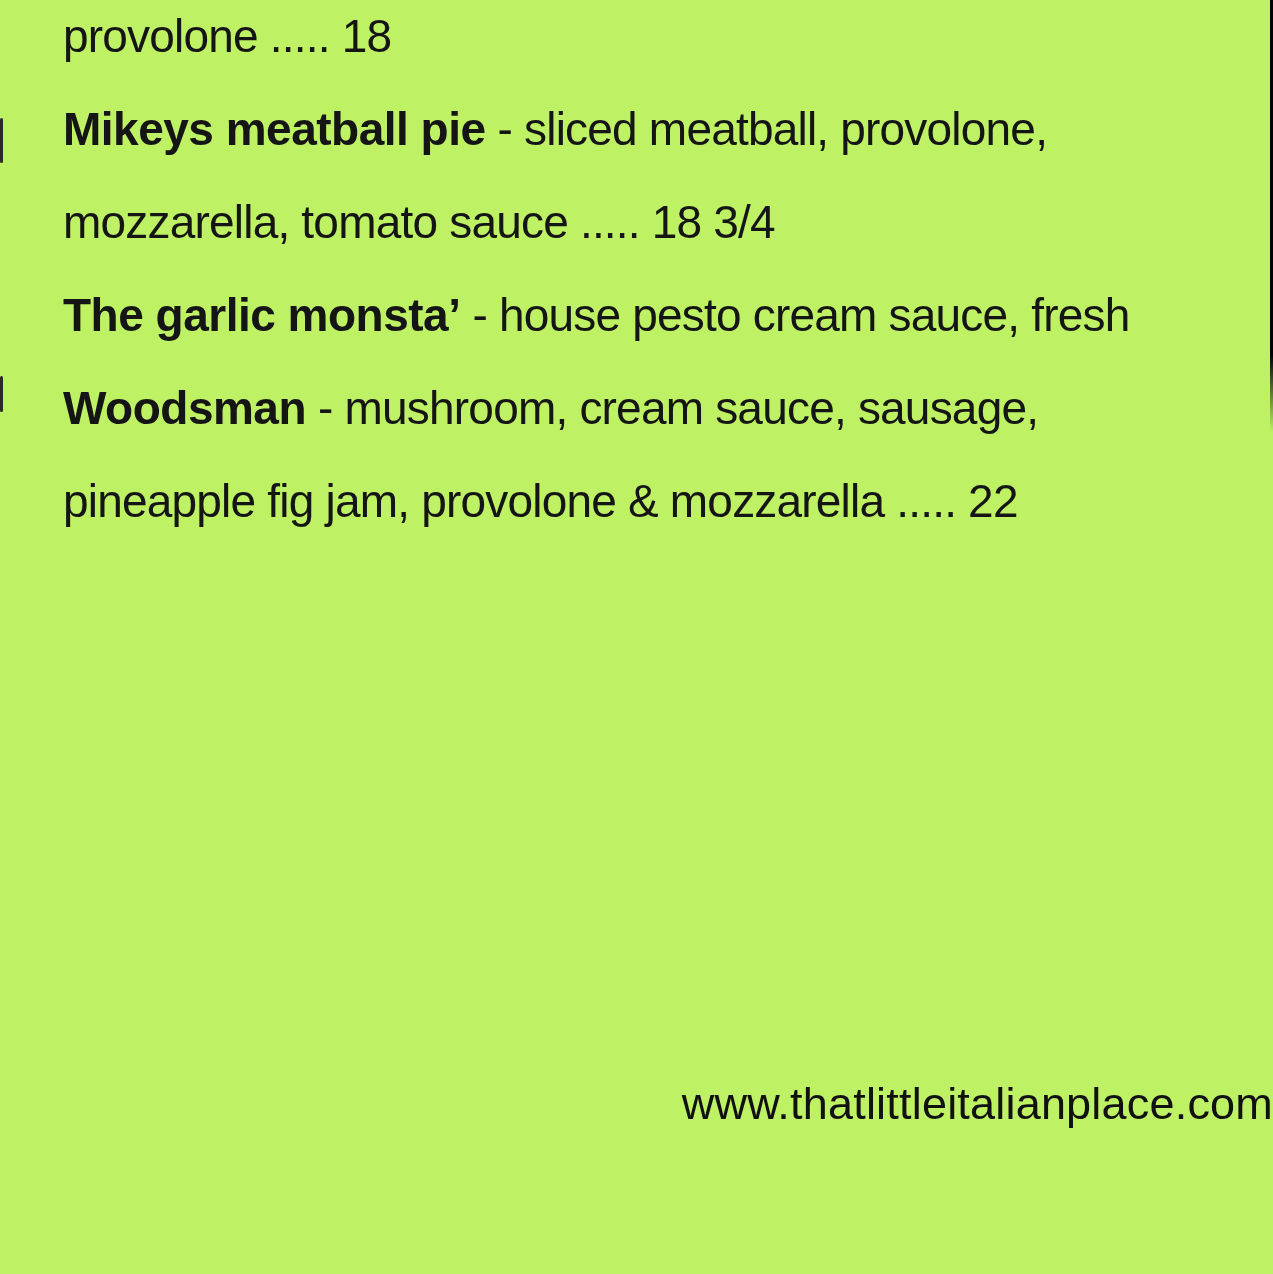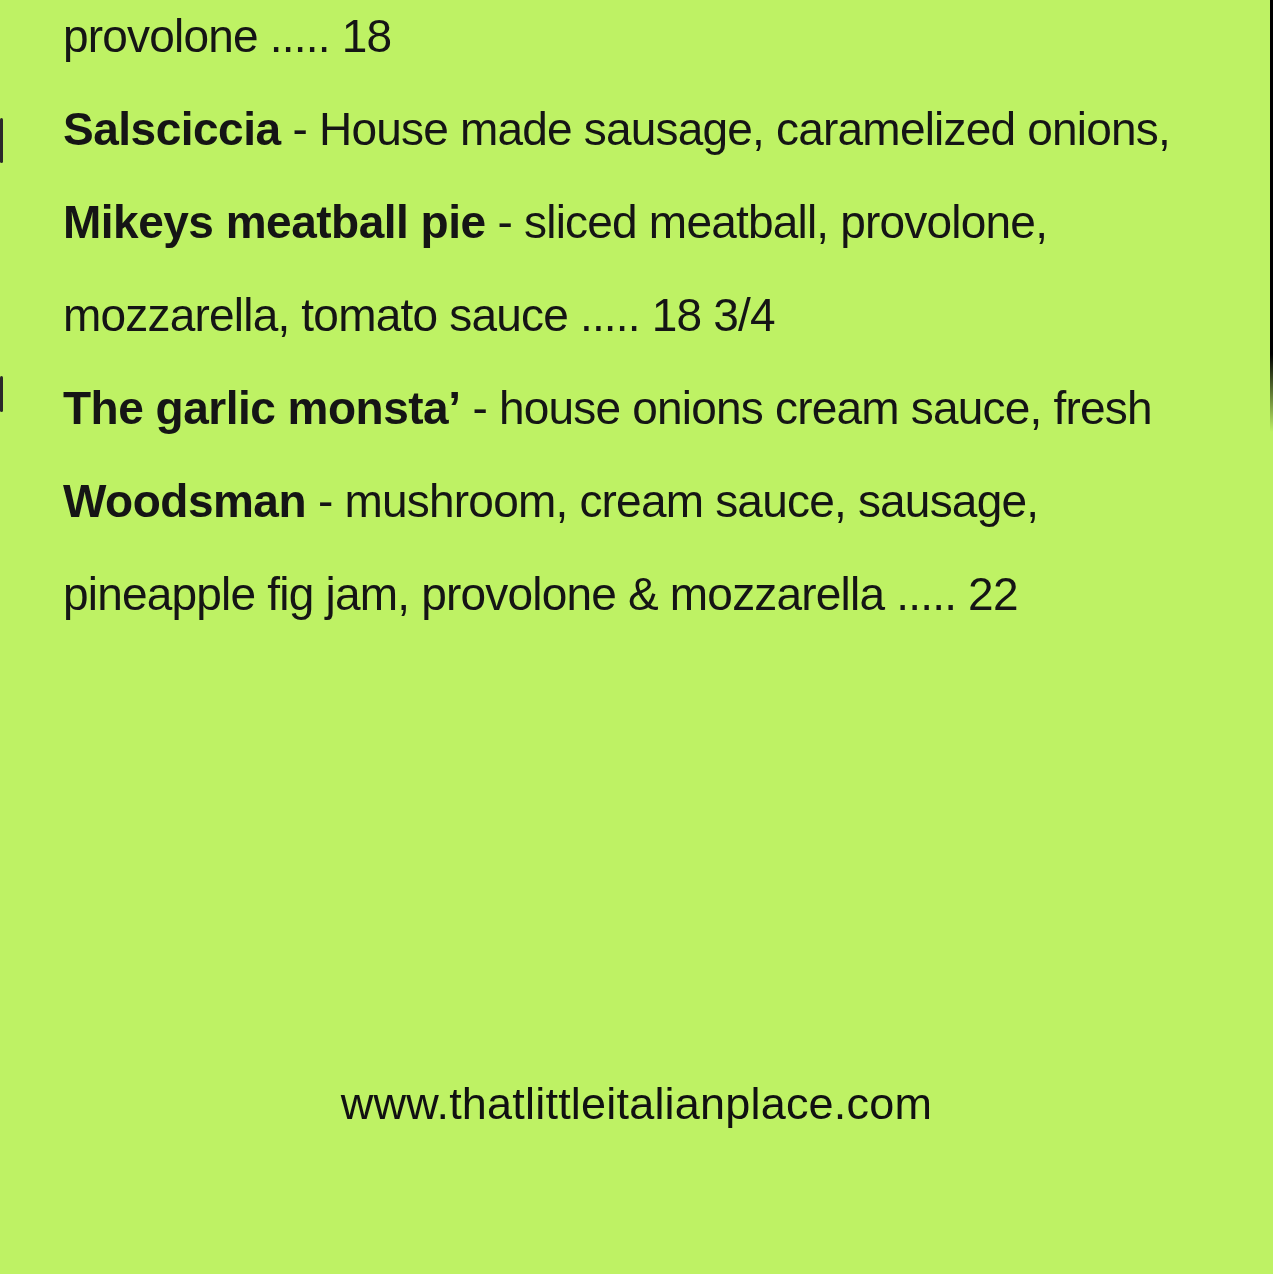--- a/index.html
+++ b/index.html
@@ -30,21 +30,21 @@
   }
   .menu-line .bold {
     font-weight: bold;
     letter-spacing: -0.5px;
   }
   .site-url {
     position: absolute;
     top: 1078px;
     left: 0;
     width: 100%;
-    text-align: center;
+    text-align: right;
     font-size: 45px;
     letter-spacing: 0.2px;
     color: #111111;
   }
   .scan-line-right {
     position: absolute;
     top: 0;
     right: 0;
     width: 3px;
     height: 432px;
@@ -61,24 +61,23 @@
   .scan-mark-1 { top: 118px; height: 45px; }
   .scan-mark-2 { top: 376px; height: 36px; }
 </style>
 </head>
 <body>
 
 <div class="page">
 
   <div class="menu-block">
     <div class="menu-line"><span class="bold"></span><span>provolone ..... 18</span></div>
-    <div class="menu-line"><span class="bold">Salsciccia</span><span> - House made sausage, caramelized onions,</span></div>
     <div class="menu-line"><span class="bold">Mikeys meatball pie</span><span> - sliced meatball, provolone,</span></div>
     <div class="menu-line"><span class="bold"></span><span>mozzarella, tomato sauce ..... 18 3/4</span></div>
-    <div class="menu-line"><span class="bold">The garlic monsta’</span><span> - house onions cream sauce, fresh</span></div>
+    <div class="menu-line"><span class="bold">The garlic monsta’</span><span> - house pesto cream sauce, fresh</span></div>
     <div class="menu-line"><span class="bold">Woodsman</span><span> - mushroom, cream sauce, sausage,</span></div>
     <div class="menu-line"><span class="bold"></span><span>pineapple fig jam, provolone &amp; mozzarella ..... 22</span></div>
   </div>
 
   <div class="site-url">www.thatlittleitalianplace.com</div>
 
   <div class="scan-line-right"></div>
   <div class="scan-mark scan-mark-1"></div>
   <div class="scan-mark scan-mark-2"></div>
 

